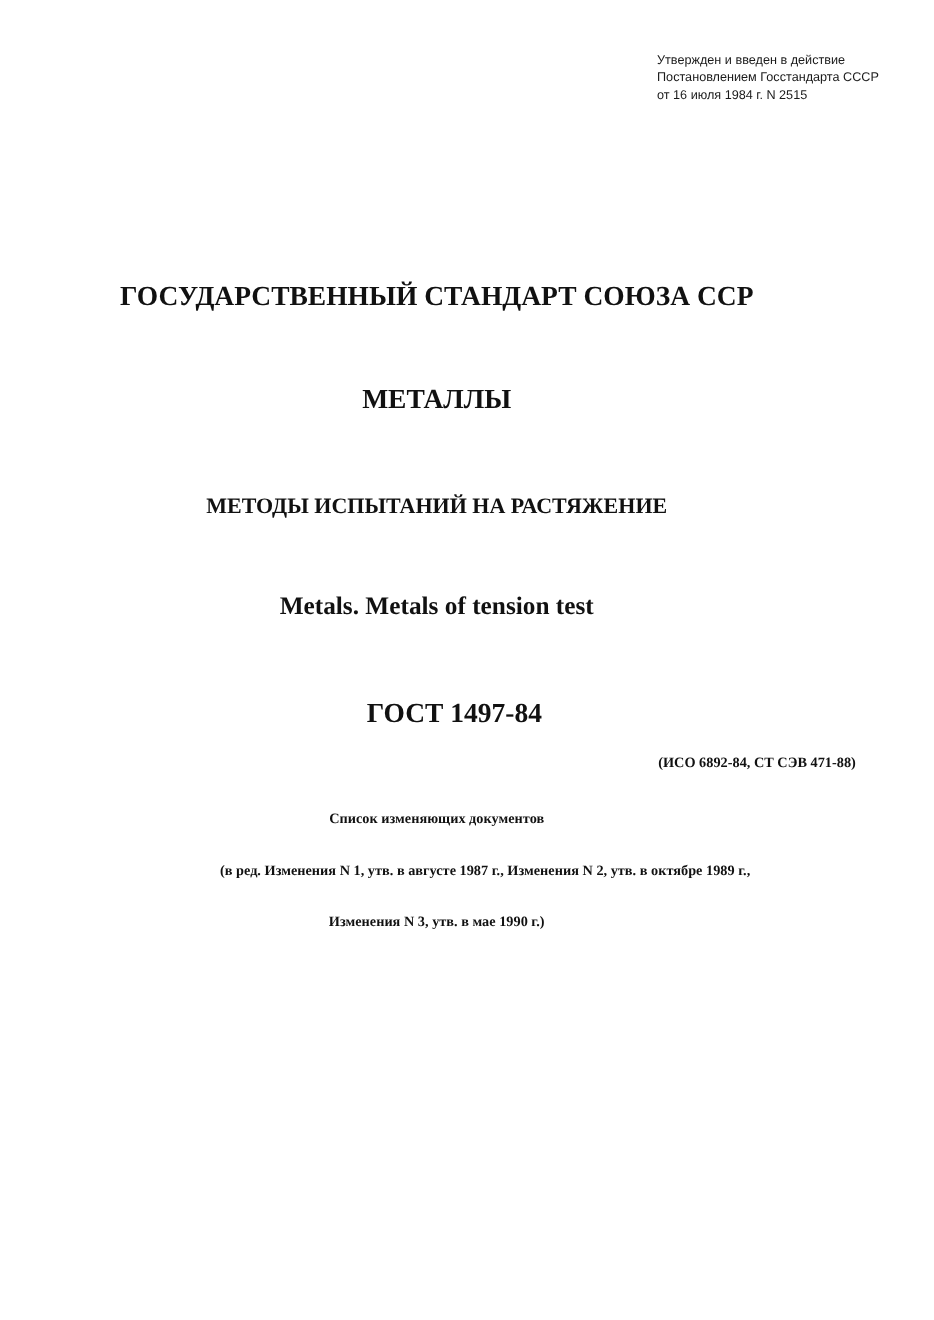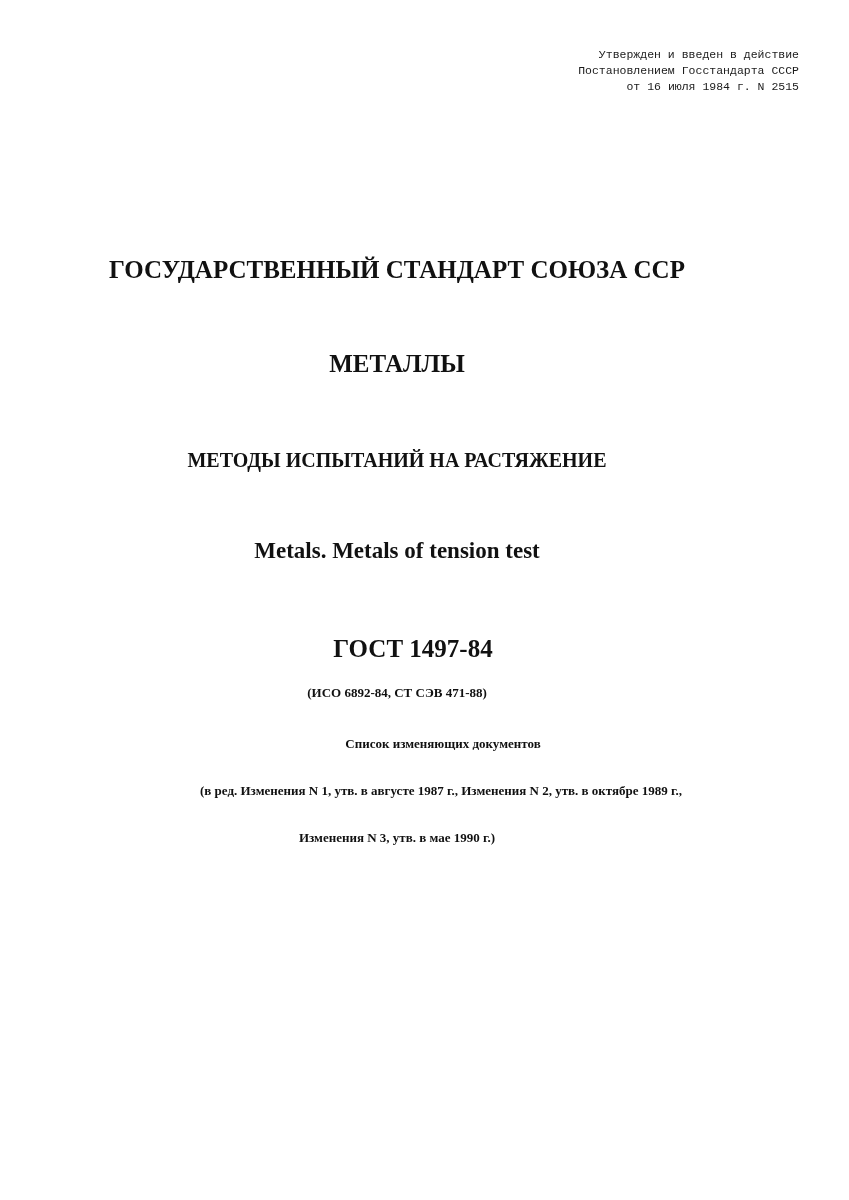--- a/index.html
+++ b/index.html
@@ -1,35 +1,34 @@
 <!DOCTYPE html>
 <html><head>
 <meta charset="utf-8">
 <style>
   html, body { margin: 0; padding: 0; background: #ffffff; }
   body { width: 849px; height: 1200px; position: relative; overflow: hidden; color: #111; }
   .approval {
     position: absolute; right: 50px; top: 47px;
-    text-align: right;
-    font-family: Liberation Mono, monospace;
+    font-family: Liberation Sans, sans-serif;
     font-size: 11.5px; line-height: 16px; color: #1a1a1a; margin-left: 20px;
   }
   .approval div { white-space: nowrap; }
   .c {
     position: absolute; left: 16px; width: 762px; text-align: center;
     font-family: "Liberation Serif", serif; font-weight: bold; color: #111;
     white-space: nowrap;
   }
   .t1 { top: 254px; font-size: 25px; line-height: 32px; }
   .t2 { top: 348px; font-size: 25px; line-height: 32px; }
   .t3 { top: 444px; font-size: 20px; line-height: 32px; text-align: center; }
   .t4 { top: 536px; font-size: 23px; line-height: 30px; }
   .t5 { top: 633px; font-size: 25px; line-height: 32px; padding-left: 16px; }
-  .t6 { top: 684px; font-size: 13px; line-height: 18px; }
-  .t7 { top: 735px; font-size: 13px; line-height: 18px; margin-left: 46px; }
+  .t6 { top: 684px; font-size: 13px; line-height: 18px; text-align: right; }
+  .t7 { top: 735px; font-size: 13px; line-height: 18px; }
   .t8 { top: 782px; font-size: 13px; line-height: 18px; padding-left: 44px; }
   .t9 { top: 829px; font-size: 13px; line-height: 18px; }
 </style>
 </head>
 <body>
 
 <div class="approval">
   <div>Утвержден и введен в действие</div>
   <div>Постановлением Госстандарта СССР</div>
   <div>от 16 июля 1984 г. N 2515</div>

